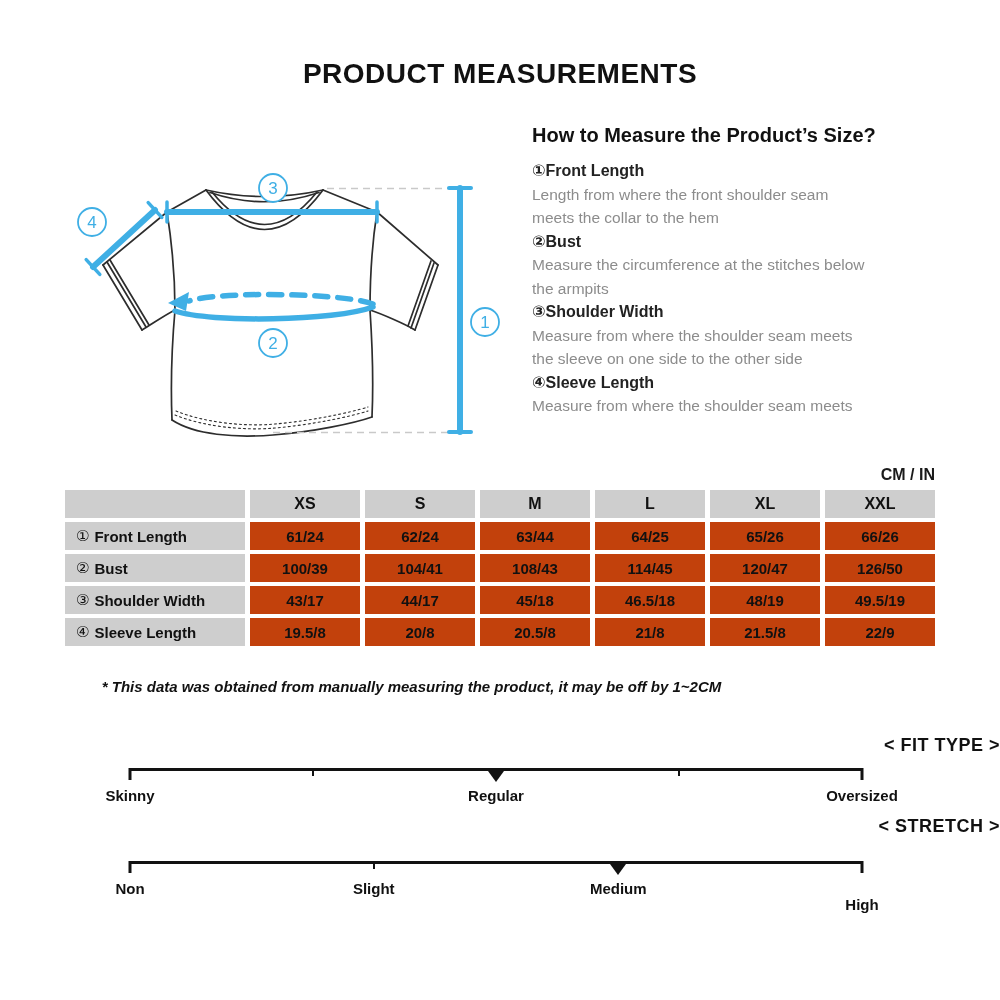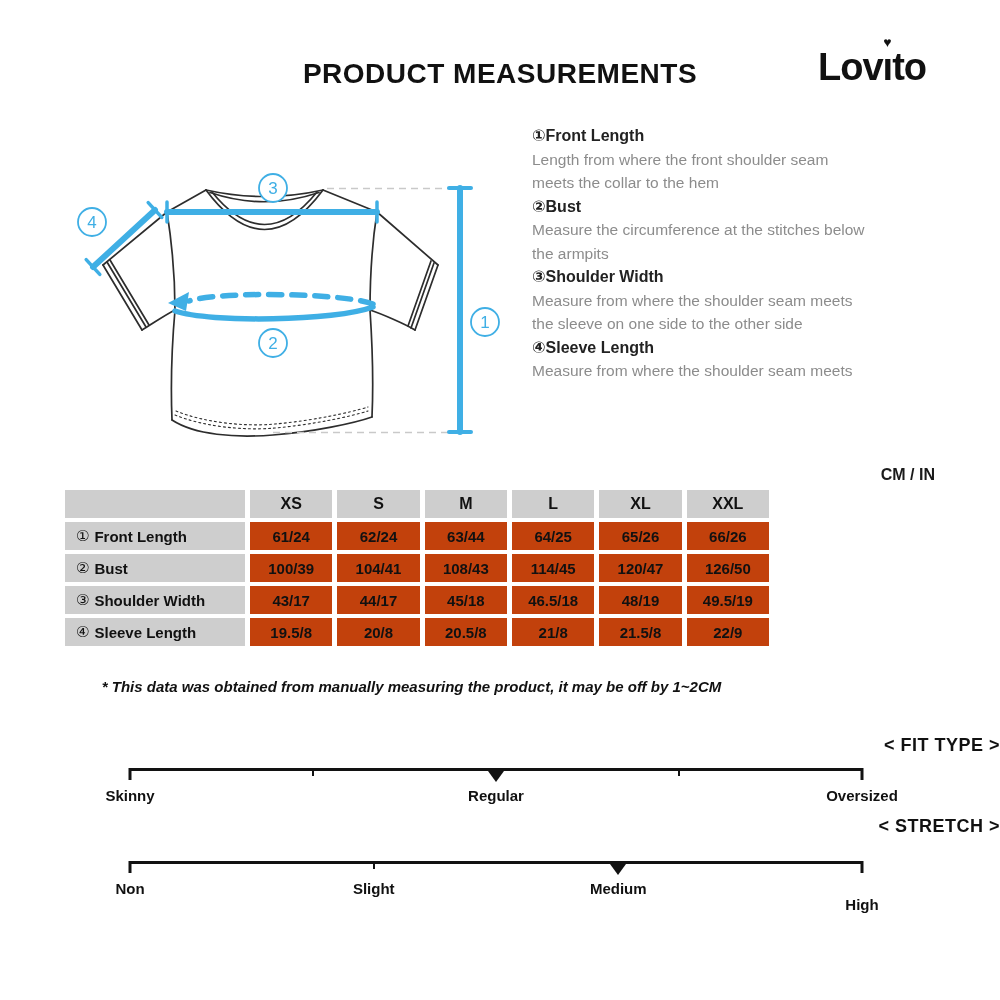--- a/index.html
+++ b/index.html
@@ -18,21 +18,21 @@
 
   .diagram { position:absolute; left:55px; top:150px; }
 
   .howto { position:absolute; left:532px; top:124px; width:410px; }
   .howto h2 { font-size:20px; font-weight:bold; color:#111; margin-bottom:12px; }
   .howto .item-name { font-size:16px; font-weight:bold; line-height:23.5px; color:#222; }
   .howto .item-desc { font-size:15.5px; line-height:23.5px; color:#8c8c8c; }
 
   .units { position:absolute; top:466px; right:65px; font-size:16px; font-weight:bold; }
 
-  .tbl { position:absolute; left:65px; top:490px; width:704px; display:grid;
+  .tbl { position:absolute; left:65px; top:490px; width:870px; display:grid;
          grid-template-columns:180px repeat(6,1fr); gap:4px 5px; }
   .tbl .cell { display:flex; align-items:center; justify-content:center; height:28px;
                background:#c2410c; font-weight:bold; font-size:15px; color:#111; }
   .tbl .hd  { background:#cecece; font-size:16px; }
   .tbl .lbl { background:#cecece; justify-content:flex-start; padding-left:11px; font-size:15px; }
   .tbl .lbl .cnum { margin-right:5px; font-weight:normal; }
 
   .footnote { position:absolute; top:678px; left:0; width:823px; text-align:center;
               font-size:15px; font-weight:bold; color:#111;font-style:italic; }
 
@@ -50,21 +50,20 @@
   .slabels span { position:absolute; transform:translateX(-50%); font-size:15px;
                   font-weight:bold; white-space:nowrap; color:#111; }
 </style>
 </head>
 <body>
 
 <div class="page">
 
   <div class="title">PRODUCT MEASUREMENTS</div>
 
-  <div class="logo"><span>Lov</span><span class="iwrap"><span class="heart">♥</span><span>ı</span></span><span>to</span></div>
 
   <svg class="diagram" width="460" height="320" viewBox="0 0 460 320">
 
     <g stroke="#2d2d2d" stroke-width="1.7" fill="none" stroke-linecap="round" stroke-linejoin="round">
       <path d="M151,40 Q209.5,53 268,40"></path>
       <path d="M155,42.5 Q209.5,61 264,42.5"></path>
       <path d="M151,40 Q209.5,119 268,40"></path>
       <path d="M157,42 Q209.5,107 262,42"></path>
       <path d="M151,40 L112,62"></path>
       <path d="M268,40 L322,62"></path>
@@ -111,20 +110,21 @@
       <circle cx="37" cy="72" r="14" fill="#fff" stroke="#3fafe5" stroke-width="1.8"></circle>
       <text x="37" y="78" fill="#3fafe5">4</text>
       <circle cx="218" cy="193" r="14" fill="#fff" stroke="#3fafe5" stroke-width="1.8"></circle>
       <text x="218" y="199" fill="#3fafe5">2</text>
       <circle cx="430" cy="172" r="14" fill="#fff" stroke="#3fafe5" stroke-width="1.8"></circle>
       <text x="430" y="178" fill="#3fafe5">1</text>
     </g>
   </svg>
 
   <div class="howto">
+    <h2>How to Measure the Product’s Size?</h2>
     <div class="item">
       <div class="item-name"><span>①</span><span>Front Length</span></div>
       <div class="item-desc">Length from where the front shoulder seam</div>
       <div class="item-desc">meets the collar to the hem</div>
     </div>
     <div class="item">
       <div class="item-name"><span>②</span><span>Bust</span></div>
       <div class="item-desc">Measure the circumference at the stitches below</div>
       <div class="item-desc">the armpits</div>
     </div>

